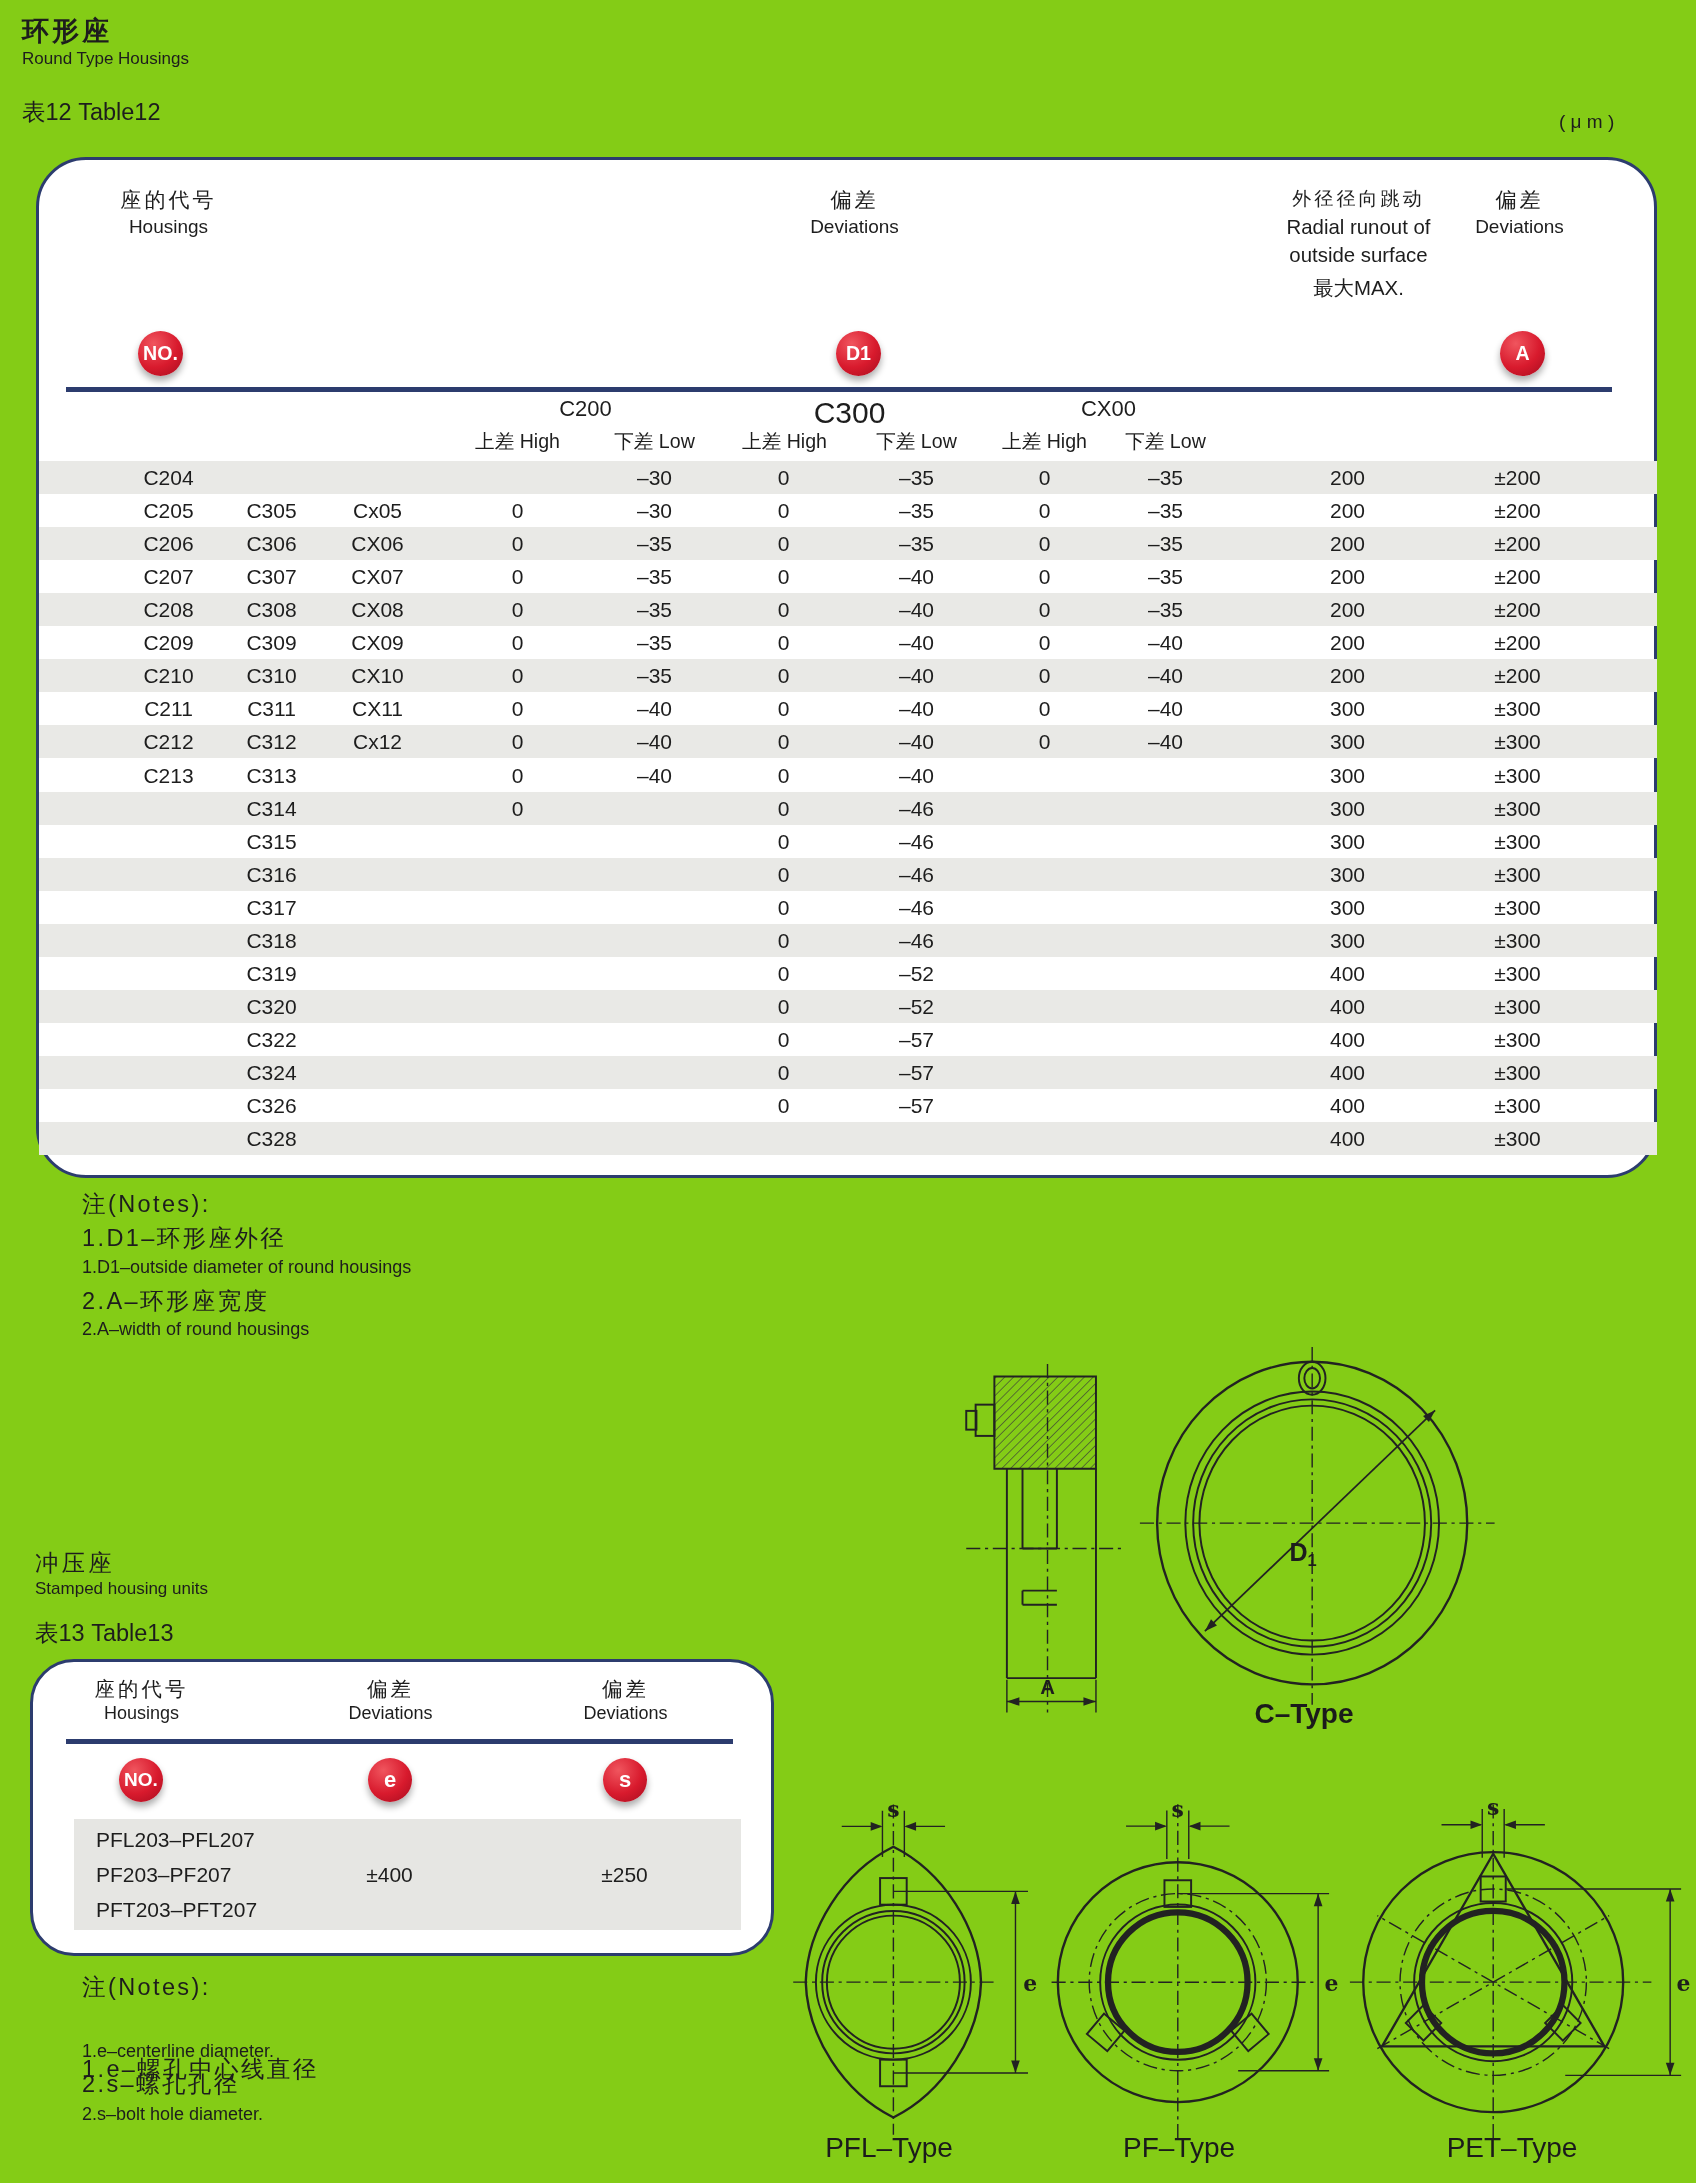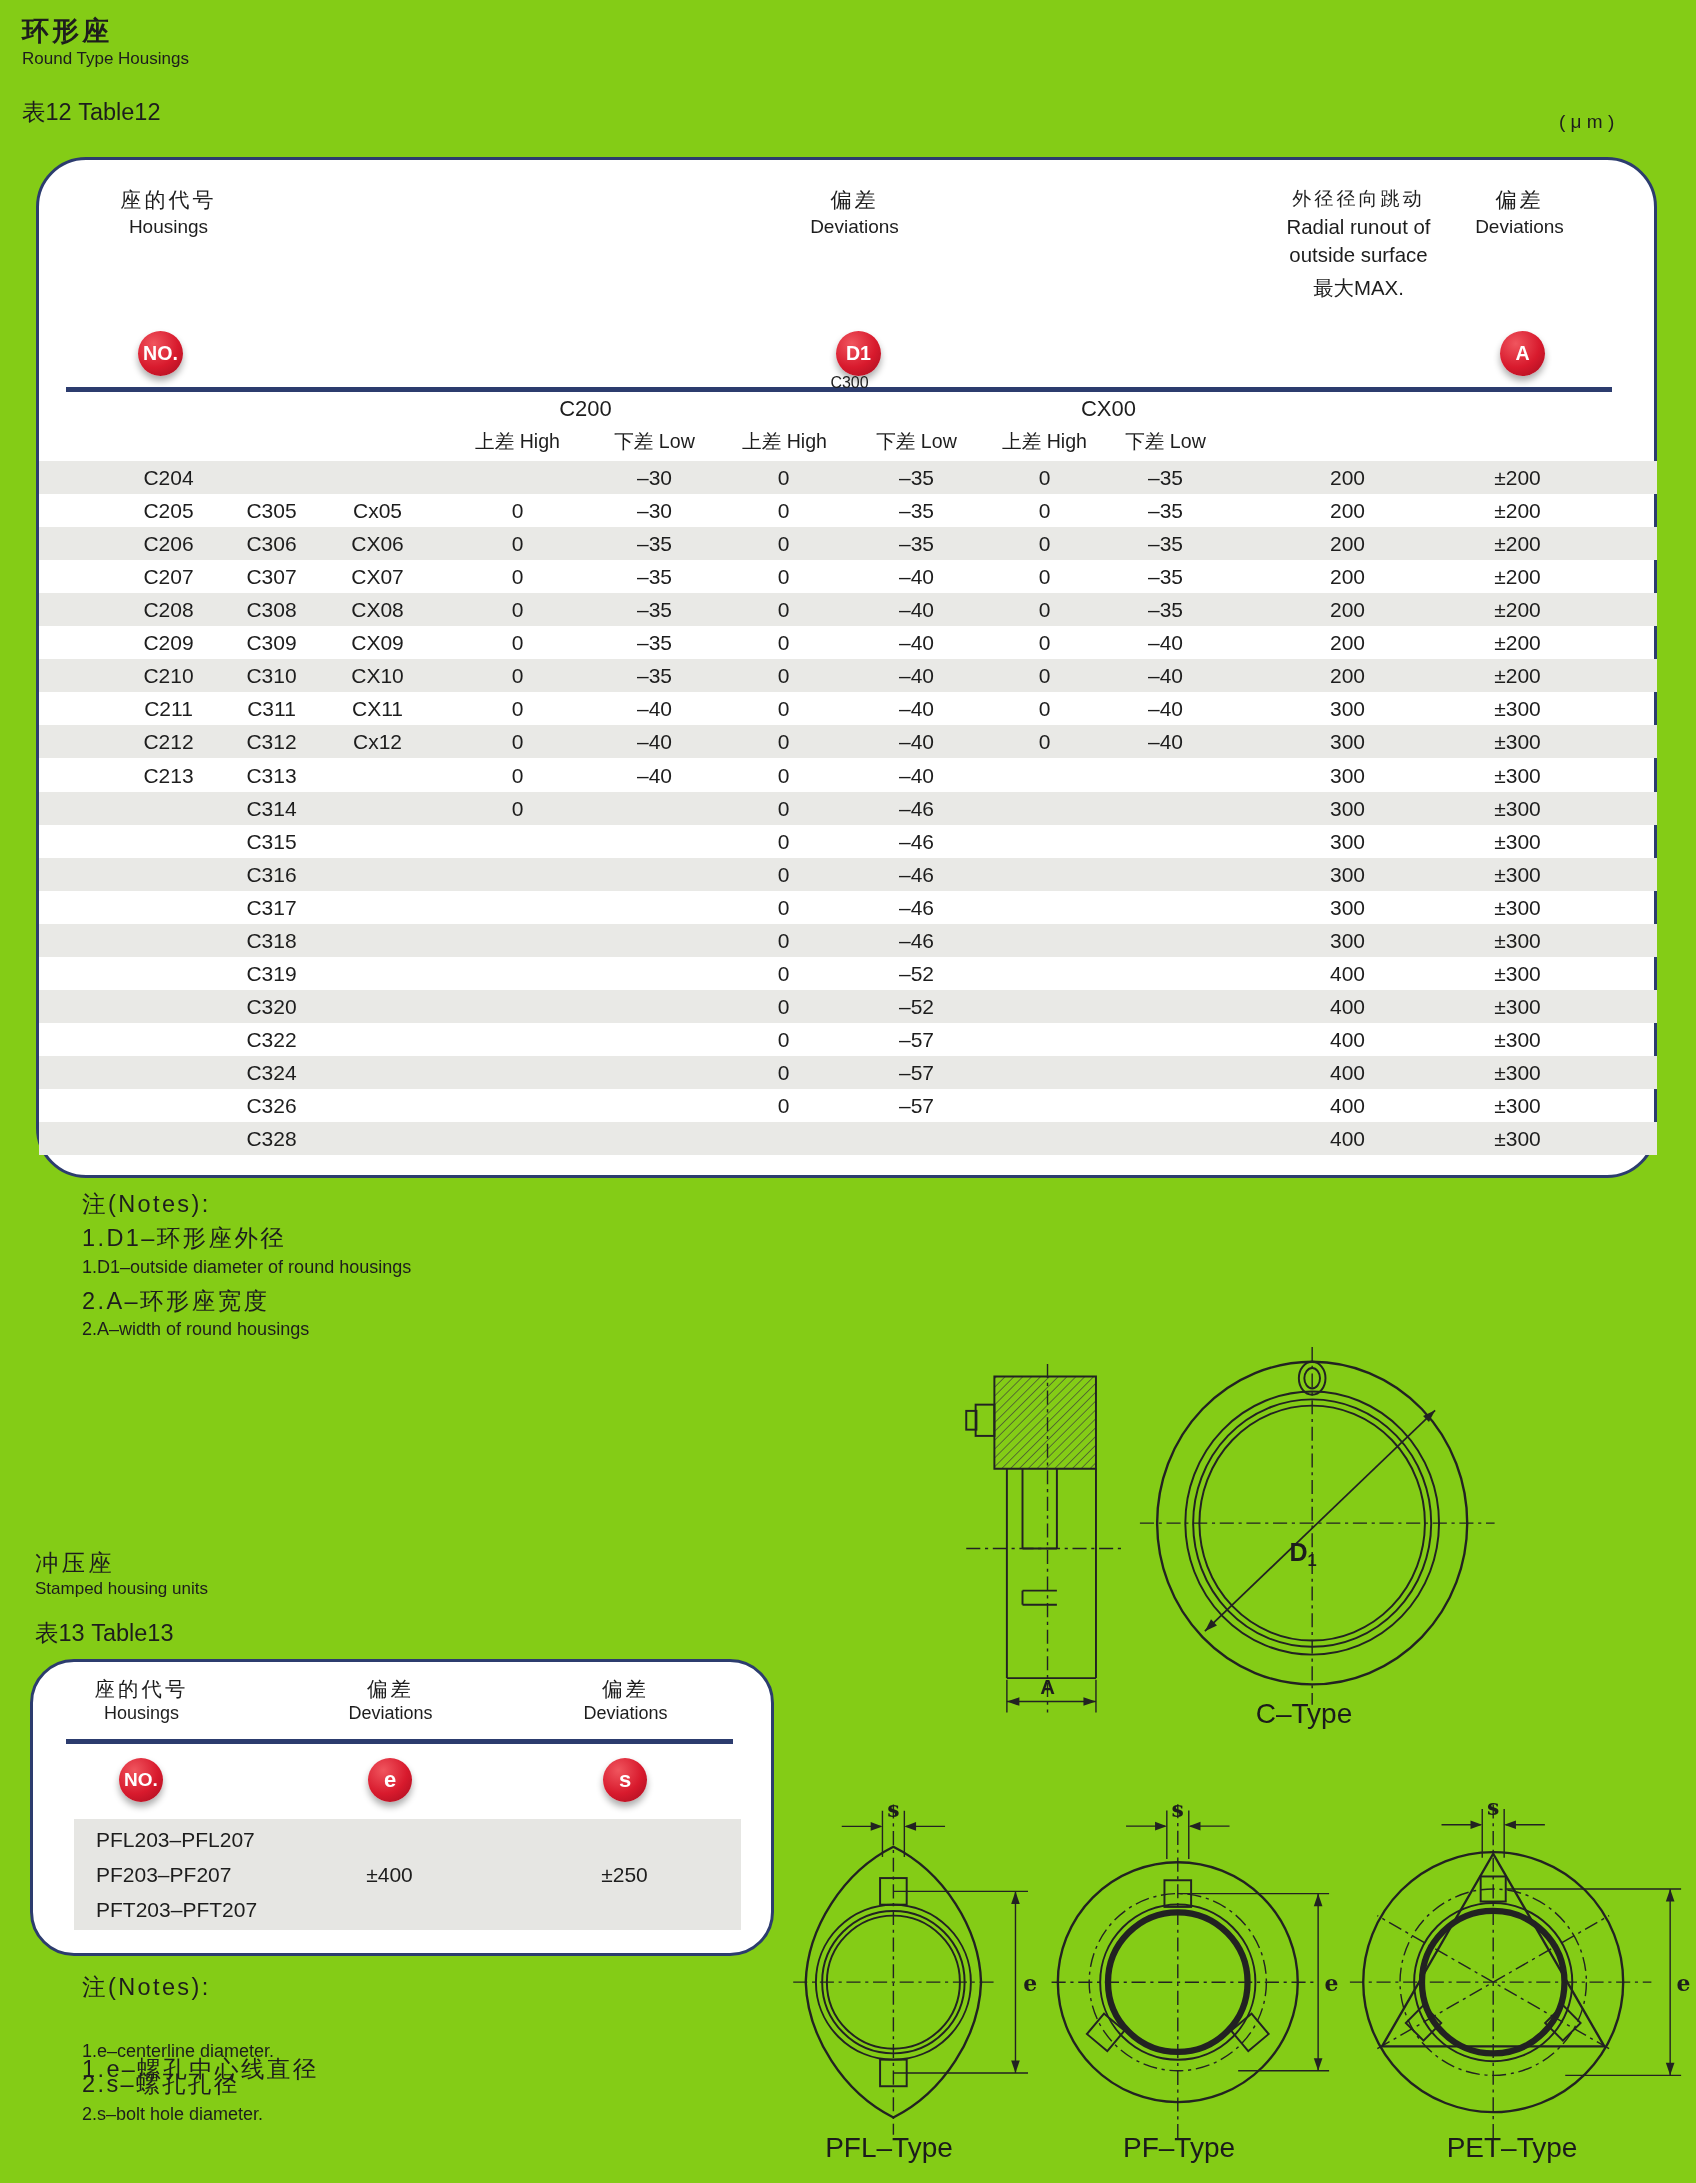--- a/index.html
+++ b/index.html
@@ -51,21 +51,21 @@
   <div class="abs ctr cjk" style="left:1445px;top:186px;width:149px;font-size:21px;">偏差</div>
   <div class="abs ctr" style="left:1445px;top:216px;width:149px;font-size:19px;">Deviations</div>
 
   <div class="badge" style="left:138px;top:331px;">NO.</div>
   <div class="badge" style="left:836px;top:331px;">D1</div>
   <div class="badge" style="left:1500px;top:331px;">A</div>
 
   <div class="rule" style="left:66px;top:387px;width:1546px;height:4.7px;"></div>
 
   <div class="abs ctr" style="left:523px;top:396px;width:125px;font-size:22px;">C200</div>
-  <div class="abs ctr" style="left:787px;top:374px;width:125px;font-size:16px;">C300</div>
+  <div class="abs ctr" style="left:787px;top:396px;width:125px;font-size:30px;">C300</div>
   <div class="abs ctr" style="left:1046px;top:396px;width:125px;font-size:22px;">CX00</div>
 
   <div class="abs ctr hl" style="left:451px;top:428px;width:133px;">上差 High</div>
   <div class="abs ctr hl" style="left:588px;top:428px;width:133px;">下差 Low</div>
   <div class="abs ctr hl" style="left:718px;top:428px;width:133px;">上差 High</div>
   <div class="abs ctr hl" style="left:850px;top:428px;width:133px;">下差 Low</div>
   <div class="abs ctr hl" style="left:978px;top:428px;width:133px;">上差 High</div>
   <div class="abs ctr hl" style="left:1099px;top:428px;width:133px;">下差 Low</div>
 
   <div id="t12-rows">
@@ -428,21 +428,21 @@
     </g>
     <g stroke="#222" stroke-width="1.8" stroke-dasharray="18 6 4 6">
       <line x1="5" y1="230" x2="458" y2="230"></line>
       <line x1="225" y1="5" x2="225" y2="462"></line>
     </g>
     <line x1="88" y1="368" x2="382" y2="86" stroke="#222" stroke-width="2.2"></line>
     <path d="M382,86 L374.2,101 L366.6,93.1 Z" fill="#222"></path>
     <path d="M88,368 L103.4,360.9 L95.8,352.9 Z" fill="#222"></path>
     <text x="196" y="278" font-size="32" font-weight="bold" fill="#1d1d1d"><tspan>D</tspan><tspan font-size="21" dy="7">1</tspan></text>
   </svg>
-  <div class="abs ctr cap" style="left:1206px;top:1698px;width:196px;">C–Type</div>
+  <div class="abs ctr cap" style="left:1206px;top:1698px;width:196px;font-weight:bold;">C–Type</div>
 
   <svg style="left:776px;top:1790px;" width="270" height="353" viewBox="0 0 345 450">
     <g stroke="#222" fill="none" stroke-width="3">
       <path d="M150,72 C214,104 260,176 262,245 C260,314 214,386 150,418 C86,386 40,314 38,245 C40,176 86,104 150,72 Z"></path>
       <rect x="133" y="112" width="34" height="34" stroke-width="2.5"></rect>
       <rect x="133" y="344" width="34" height="34" stroke-width="2.5"></rect>
       <circle cx="150" cy="245" r="99" stroke-width="2.5"></circle>
       <circle cx="150" cy="245" r="91" stroke-width="2.5"></circle>
       <circle cx="150" cy="245" r="85" stroke-width="2.5"></circle>
     </g>

